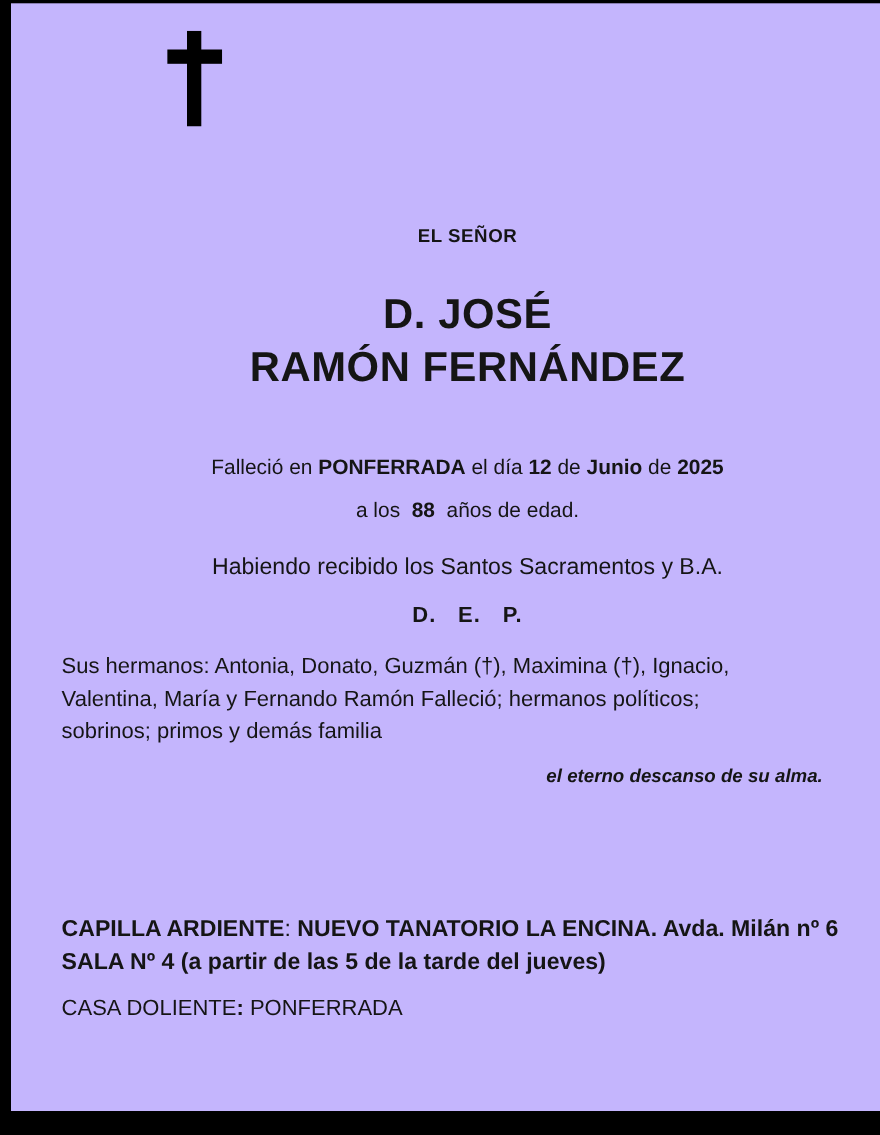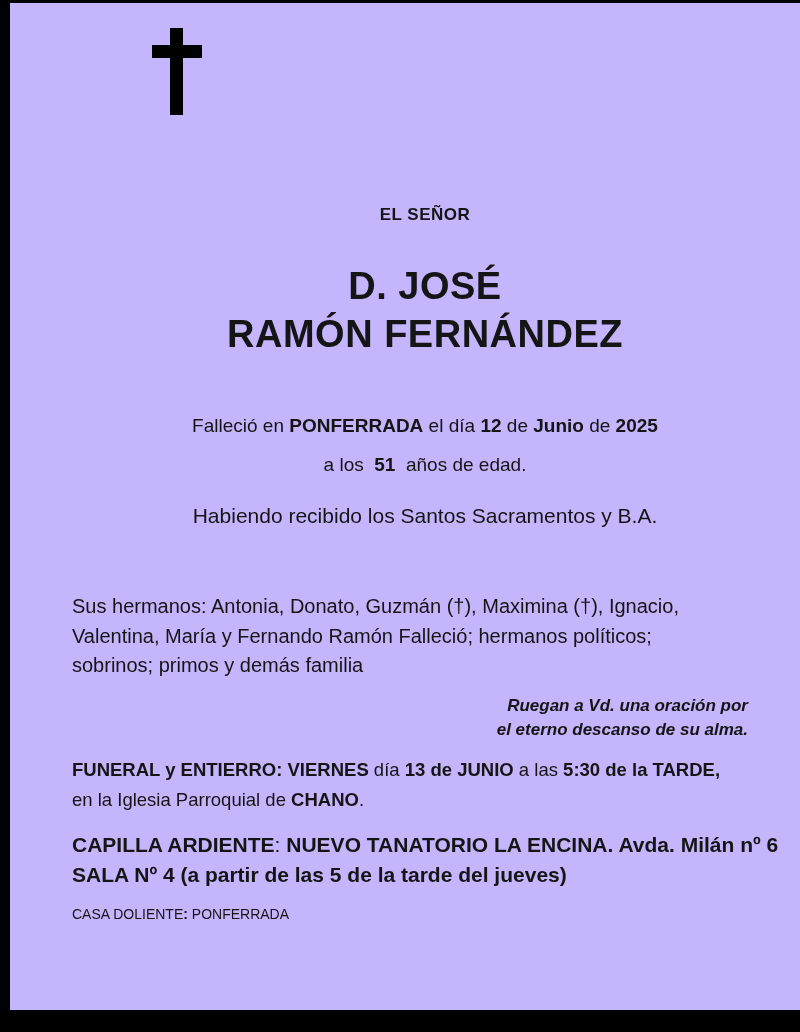--- a/index.html
+++ b/index.html
@@ -47,21 +47,21 @@
     font-weight: bold;
     line-height: 48px;
     letter-spacing: 0.5px;
     text-align: center;
   }
   .death-line { top: 415px; font-size: 19px; white-space: pre; }
   .age-line   { top: 454px; font-size: 19px; white-space: pre; }
   .sacraments { top: 504px; font-size: 21px; }
   .dep        { top: 548px; font-size: 20px; font-weight: bold; white-space: pre; letter-spacing: 1px; }
 
-  .left-col { position: absolute; left: 72px; }
+  .left-col { position: absolute; left: 56px; }
 
   .family {
     top: 592px;
     width: 710px;
     font-size: 20px;
     line-height: 29.5px;
     white-space: nowrap;
   }
   .prayer {
     position: absolute;
@@ -69,21 +69,21 @@
     top: 694px;
     width: 680px;
     text-align: right;
     font-size: 17px;
     line-height: 23.5px;
     font-weight: bold;
     font-style: italic;
   }
   .funeral { top: 755px; font-size: 18.5px; line-height: 30px; white-space: nowrap; }
   .capilla { top: 830px; font-size: 21px; line-height: 30px; white-space: nowrap; }
-  .casa    { top: 906px; font-size: 14px; white-space: pre; }
+  .casa    { top: 906px; font-size: 20px; white-space: pre; }
 
   .b { font-weight: bold; }
   .r { font-weight: normal; margin-top: 24px; }
 </style>
 </head>
 <body>
 
 <div class="sheet">
 
   <div class="bar bar-top"></div>
@@ -100,40 +100,36 @@
 
   <div class="center-col salutation">EL SEÑOR</div>
 
   <div class="center-col deceased-name">
     <div>D. JOSÉ</div>
     <div>RAMÓN FERNÁNDEZ</div>
   </div>
 
   <div class="center-col death-line"><span class="r">Falleció en </span><span class="b">PONFERRADA</span><span class="r"> el día </span><span class="b">12</span><span class="r"> de </span><span class="b">Junio</span><span class="r"> de </span><span class="b">2025</span></div>
 
-  <div class="center-col age-line"><span class="r">a los  </span><span class="b">51</span><span class="r">  años de edad.</span></div>
+  <div class="center-col age-line"><span class="r">a los  </span><span class="b">88</span><span class="r">  años de edad.</span></div>
 
   <div class="center-col sacraments">Habiendo recibido los Santos Sacramentos y B.A.</div>
 
+  <div class="center-col dep">D.   E.   P.</div>
 
   <div class="left-col family">
     <div>Sus hermanos: Antonia, Donato, Guzmán (†), Maximina (†), Ignacio,</div>
     <div>Valentina, María y Fernando Ramón Falleció; hermanos políticos;</div>
     <div>sobrinos; primos y demás familia</div>
   </div>
 
   <div class="prayer">
-    <div>Ruegan a Vd. una oración por</div>
     <div>el eterno descanso de su alma.</div>
   </div>
 
-  <div class="left-col funeral">
-    <div><span class="b">FUNERAL y ENTIERRO: VIERNES</span><span class="r"> día </span><span class="b">13 de JUNIO</span><span class="r"> a las </span><span class="b">5:30 de la TARDE,</span></div>
-    <div><span class="r">en la Iglesia Parroquial de </span><span class="b">CHANO</span><span class="r">.</span></div>
-  </div>
 
   <div class="left-col capilla">
     <div><span class="b">CAPILLA ARDIENTE</span><span class="r">: </span><span class="b">NUEVO TANATORIO LA ENCINA. Avda. Milán nº 6</span></div>
     <div class="b">SALA Nº 4 (a partir de las 5 de la tarde del jueves)</div>
   </div>
 
   <div class="left-col casa"><span class="r">CASA DOLIENTE</span><span class="b">:</span><span class="r"> PONFERRADA</span></div>
 
 </div>
 

